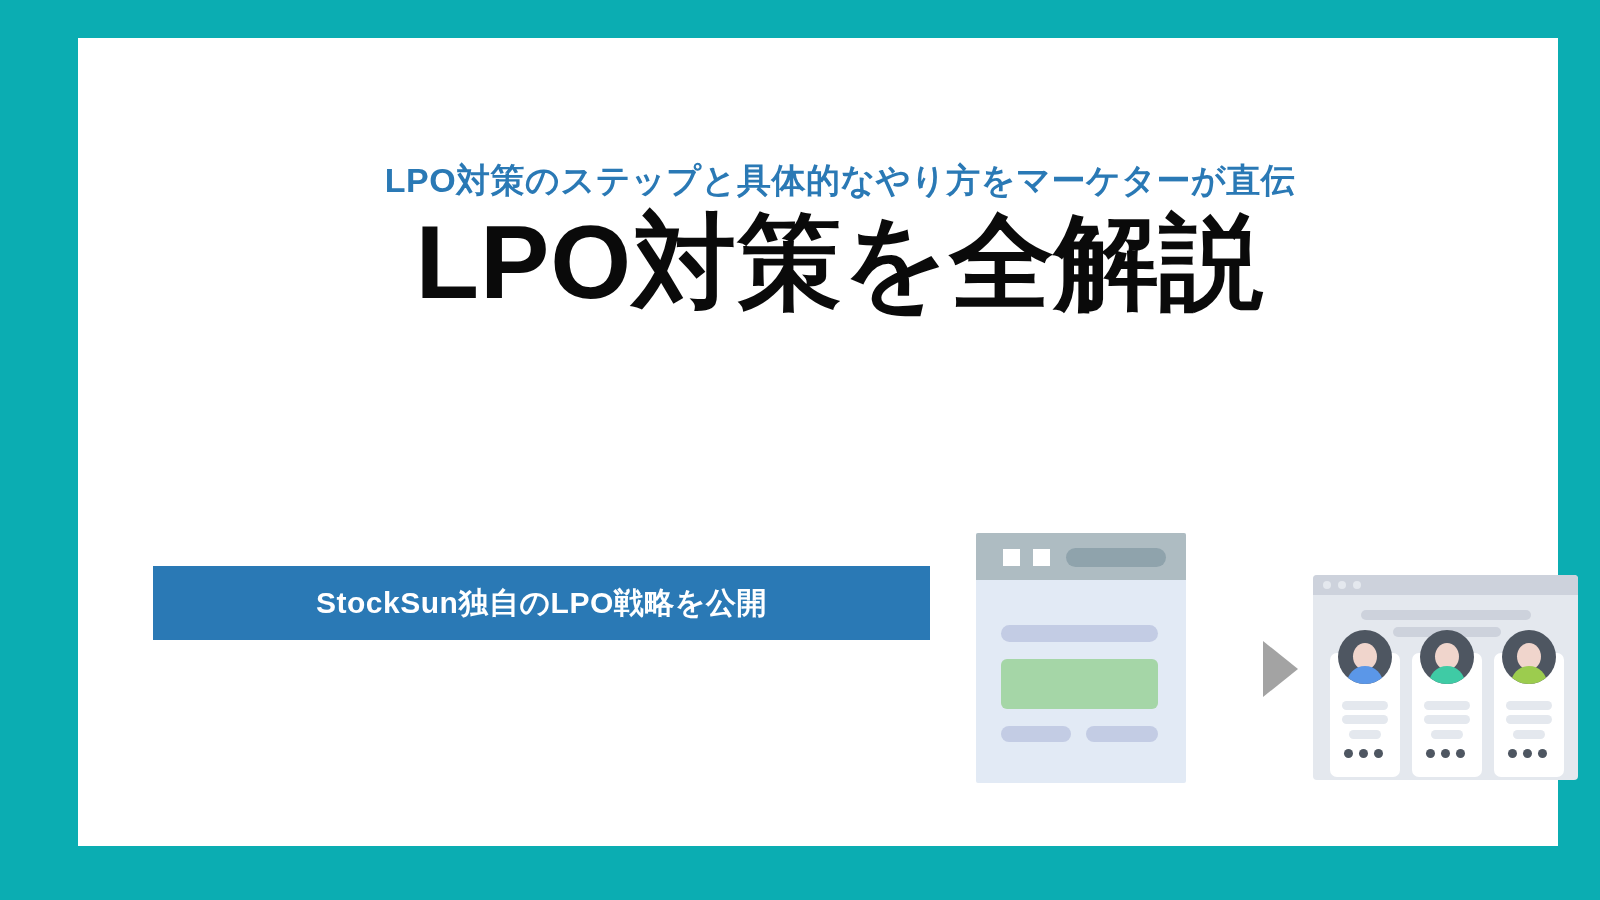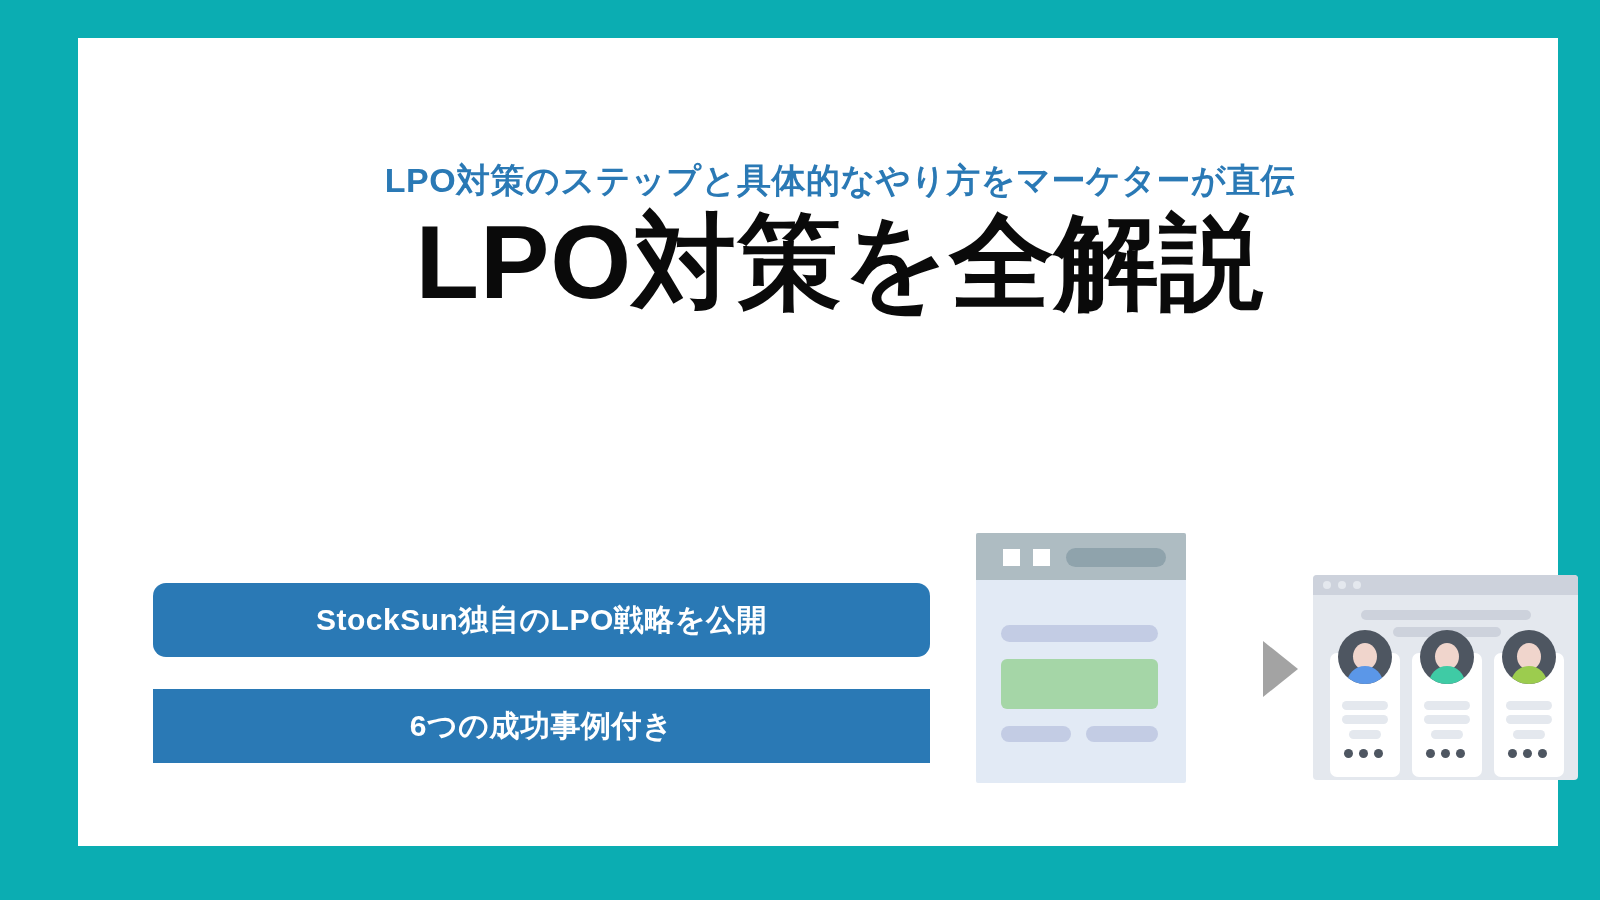--- a/index.html
+++ b/index.html
@@ -74,21 +74,21 @@
     background: #2A79B5;
     color: #ffffff;
     display: flex;
     align-items: center;
     justify-content: center;
     font-size: 30px;
     font-weight: 700;
     letter-spacing: 0.5px;
     white-space: nowrap;
   }
-  .badge-1 { top: 545px; border-radius: 13px; }
+  .badge-1 { top: 528px; }
   .badge-2 { top: 651px; }
 
   
   .illustration {
     position: absolute;
     left: 880px;
     top: 495px;
     width: 600px;
     height: 270px;
   }
@@ -277,23 +277,20 @@
 
     <div class="subtitle">LPO対策のステップと具体的なやり方をマーケターが直伝</div>
 
     <div class="title-line title-line-1">LPO対策を全解説</div>
 
 
     <div class="badge badge-1">
       <span>StockSun独自のLPO戦略を公開</span>
     </div>
 
-    <div class="badge badge-2">
-      <span>6つの成功事例付き</span>
-    </div>
 
     <div class="illustration">
 
       <div class="win-left">
         <div class="win-left-bar">
           <div class="wl-sq wl-sq-1"></div>
           <div class="wl-sq wl-sq-2"></div>
           <div class="wl-url"></div>
         </div>
         <div class="wl-bar wl-bar-top"></div>

